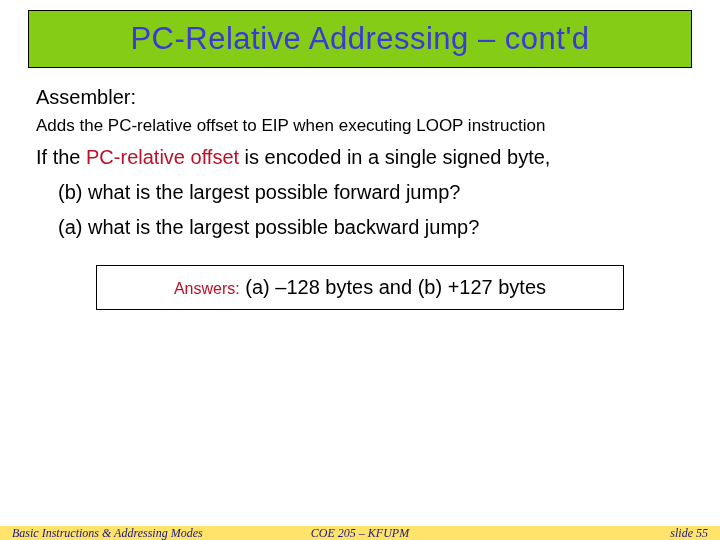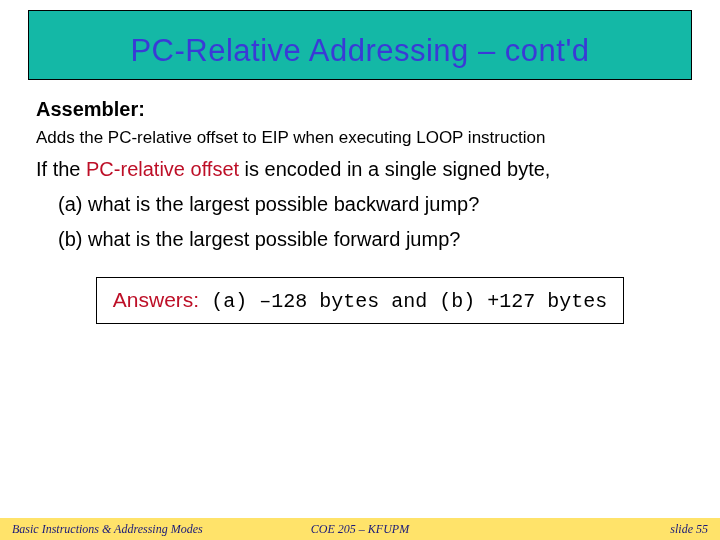--- a/index.html
+++ b/index.html
@@ -6,40 +6,39 @@
   html, body { width: 720px; height: 540px; }
   body {
     background: #ffffff;
     font-family: Arial, Helvetica, sans-serif;
     position: relative;
     overflow: hidden;
   }
   .title-bar {
     margin: 10px 28px 0 28px;
     border: 1px solid #000;
-    background: #14b8a6;
-    padding: 22px 8px 10px 8px;
+    background: #84cc16;
+    padding: 10px 8px 10px 8px;
     text-align: center;
   }
   .title-bar h1 {
     font-family: "Comic Sans MS", "Comic Sans", cursive, sans-serif;
     color: #3a3ad6;
     font-size: 31px;
     font-weight: normal;
     letter-spacing: 0.5px;
   }
   .content {
     padding: 12px 36px 0 36px;
   }
   .sect-head {
     font-size: 20px;
     color: #000;
     margin-top: 6px;
     margin-bottom: 6px;
-    font-weight: bold;
   }
   .sect-body {
     font-size: 17px;
     color: #000;
     line-height: 1.25;
     margin-bottom: 10px;
   }
   .term { text-decoration: underline; }
   .question {
     font-size: 20px;
@@ -58,33 +57,32 @@
   }
   .answer-box {
     margin: 26px 60px 0 60px;
     border: 1px solid #000;
     background: #fff;
     padding: 10px 8px;
     text-align: center;
   }
   .answer-box .label {
     color: #bd0f27;
-    font-size: 21px;
+    font-size: 16px;
   }
   .answer-box .text {
     color: #000;
     font-size: 20px;
-    font-family: Liberation Mono, monospace;
   }
   .footer {
     position: absolute;
     left: 0;
     right: 0;
     bottom: 0;
-    height: 22px;
+    height: 14px;
     background: #ffe36a;
     display: flex;
     align-items: center;
     justify-content: space-between;
     padding: 0 12px;
     font-family: Georgia, "Times New Roman", serif;
     font-style: italic;
     font-size: 12px;
     color: #1a1a7a;
   }
@@ -104,22 +102,22 @@
 
 <div class="content">
 
   <div class="sect-head">Assembler:</div>
 
   <div class="sect-body">Adds the PC-relative offset to EIP when executing LOOP instruction</div>
 
   <div class="question">
     <span>If the </span><span class="hl">PC-relative offset</span><span> is encoded in a single signed byte,</span>
   </div>
+  <div class="sub">(b) what is the largest possible forward jump?</div>
   <div class="sub">(a) what is the largest possible backward jump?</div>
-  <div class="sub">(b) what is the largest possible forward jump?</div>
 
   <div class="answer-box">
     <span class="label">Answers:</span><span class="text"> (a) –128 bytes and (b) +127 bytes</span>
   </div>
 
 </div>
 
 <div class="footer">
   <span>Basic Instructions &amp; Addressing Modes</span>
   <span class="mid">COE 205 – KFUPM</span>

